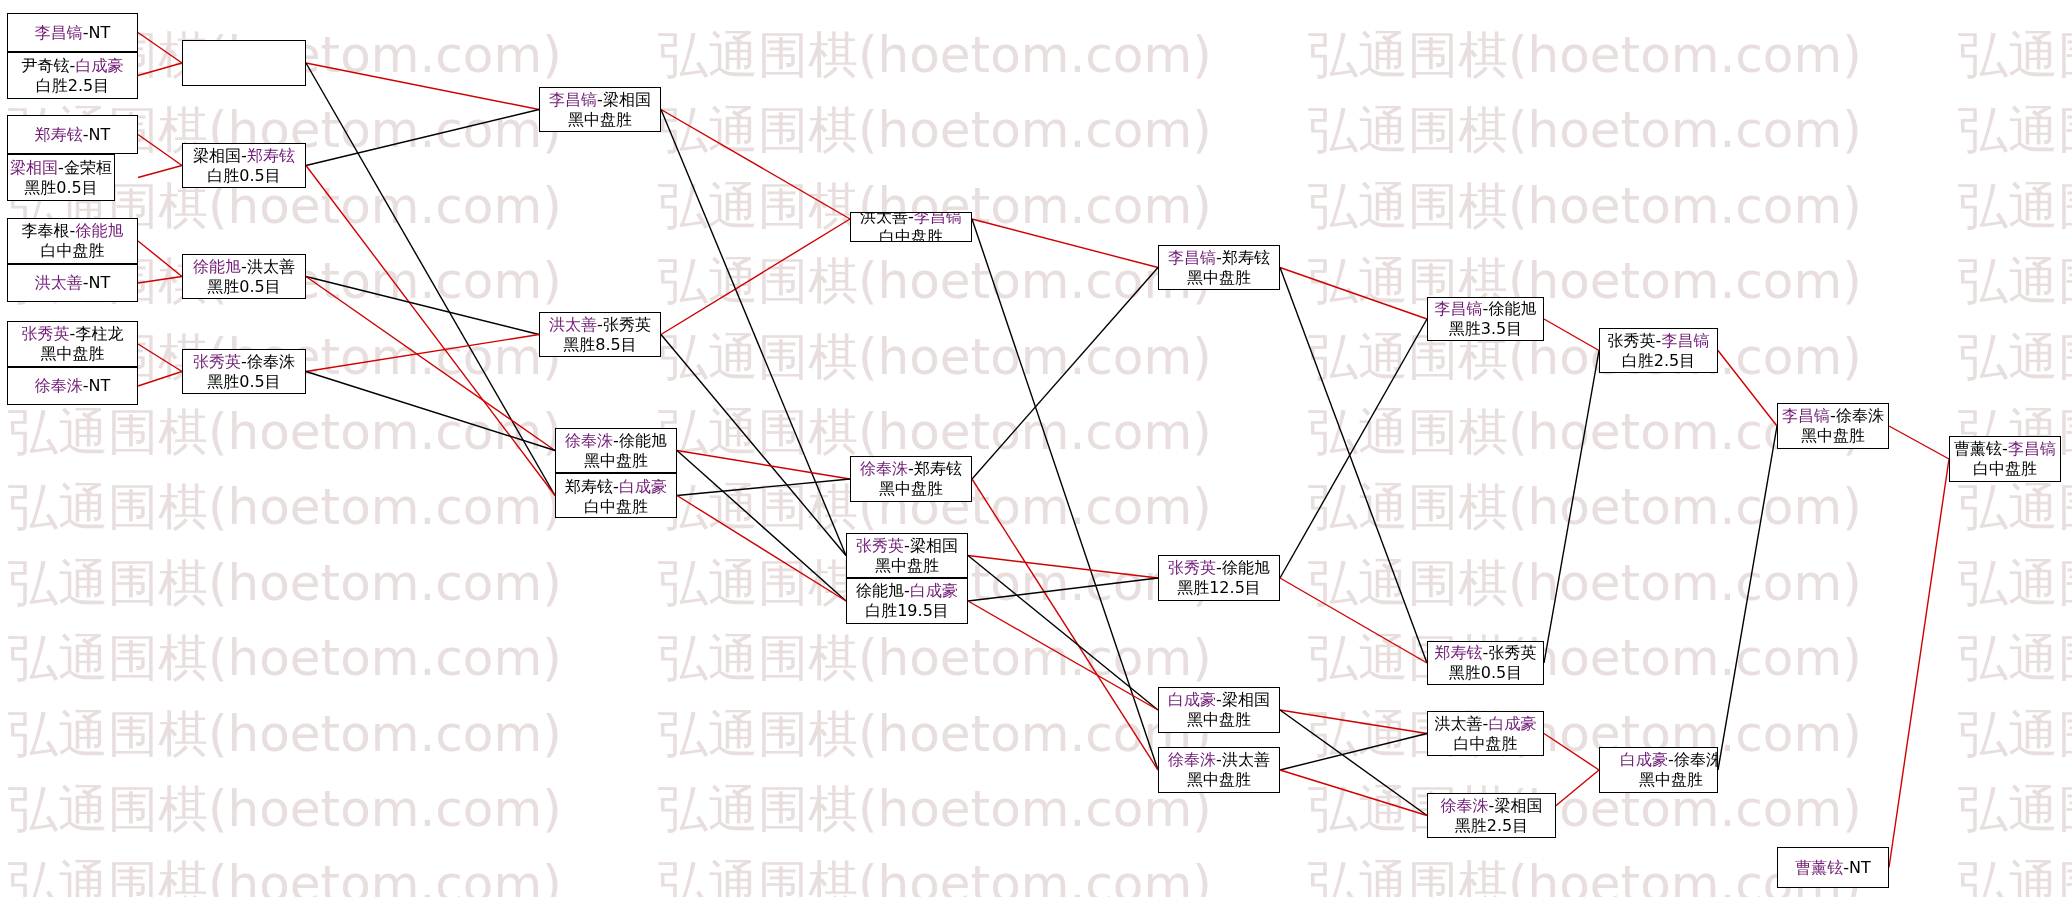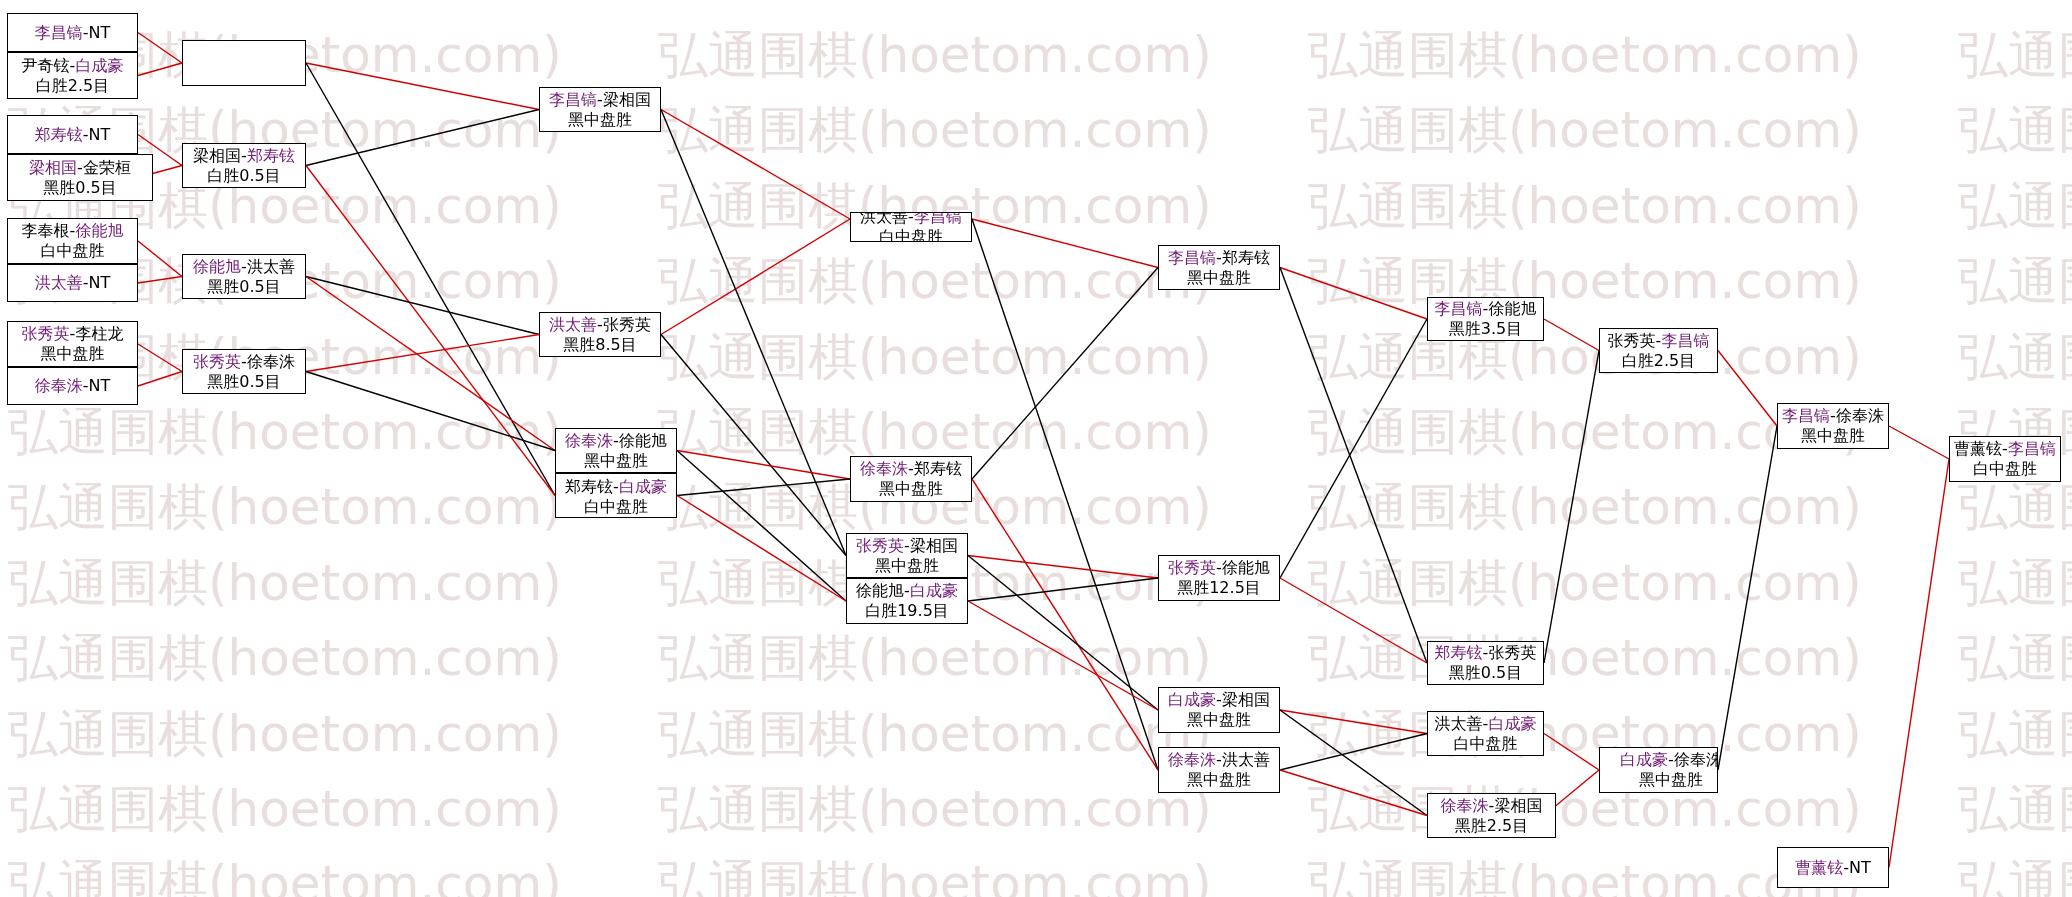--- a/index.html
+++ b/index.html
@@ -134,21 +134,21 @@
       <div class="match-box" style="left: 7px; top: 13px; width: 131px; height: 39px;">
         <div class="names"><span class="win">李昌镐</span><span>-</span><span>NT</span></div>
       </div>
       <div class="match-box" style="left: 7px; top: 52px; width: 131px; height: 47px;">
         <div class="names"><span>尹奇铉</span><span>-</span><span class="win">白成豪</span></div>
         <div class="result">白胜2.5目</div>
       </div>
       <div class="match-box" style="left: 7px; top: 115px; width: 131px; height: 39px;">
         <div class="names"><span class="win">郑寿铉</span><span>-</span><span>NT</span></div>
       </div>
-      <div class="match-box" style="left: 7px; top: 154px; width: 146px; height: 47px;">
+      <div class="match-box" style="left: 7px; top: 154px; width: 108px; height: 47px;">
         <div class="names"><span class="win">梁相国</span><span>-</span><span>金荣桓</span></div>
         <div class="result">黑胜0.5目</div>
       </div>
       <div class="match-box" style="left: 7px; top: 218px; width: 131px; height: 46px;">
         <div class="names"><span>李奉根</span><span>-</span><span class="win">徐能旭</span></div>
         <div class="result">白中盘胜</div>
       </div>
       <div class="match-box" style="left: 7px; top: 264px; width: 131px; height: 38px;">
         <div class="names"><span class="win">洪太善</span><span>-</span><span>NT</span></div>
       </div>

